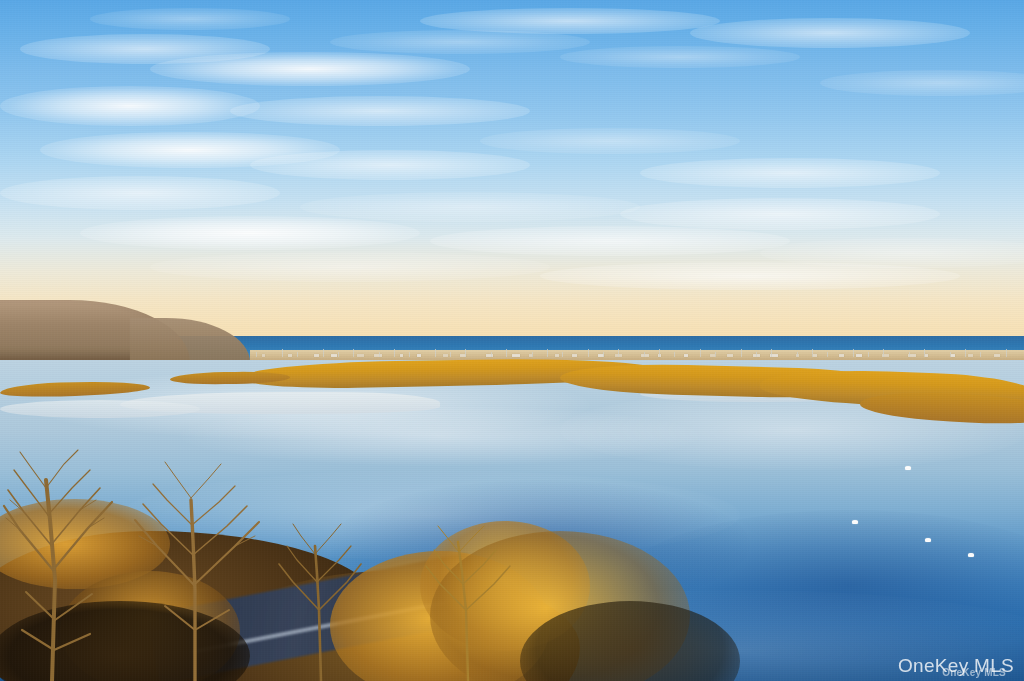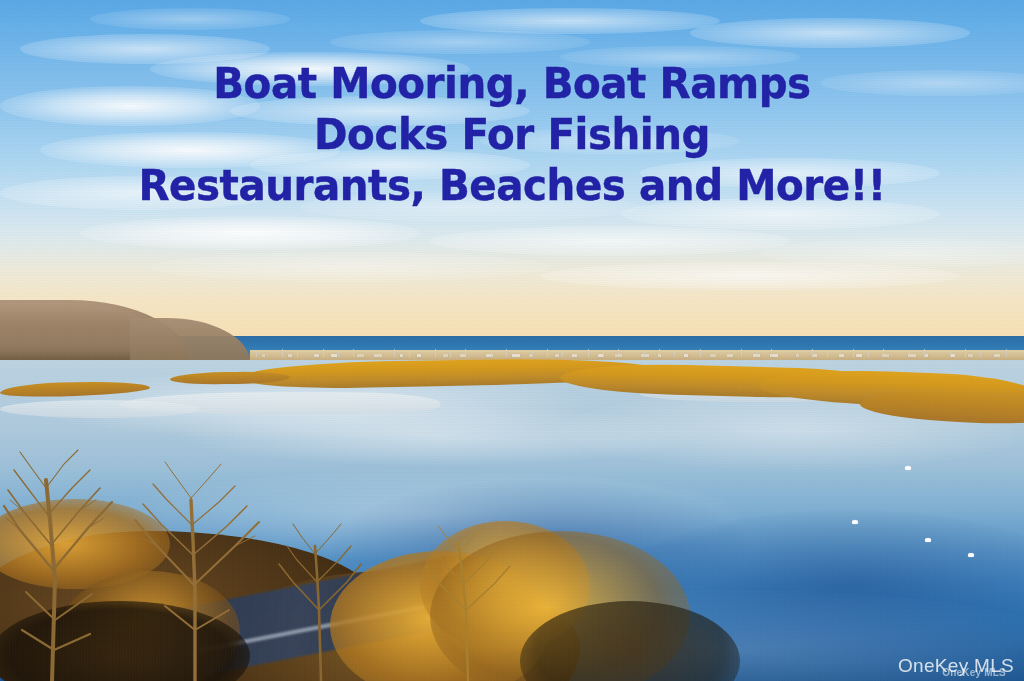--- a/index.html
+++ b/index.html
@@ -464,25 +464,20 @@
       <path d="M68 201 L66 130 L62 92 L58 62" stroke-width="2.4"></path>
       <path d="M66 130 L40 104 L26 86" stroke-width="1.5"></path>
       <path d="M66 130 L94 104 L110 86" stroke-width="1.5"></path>
       <path d="M63 104 L44 84 L34 70" stroke-width="1.2"></path>
       <path d="M63 104 L84 84 L96 70" stroke-width="1.2"></path>
       <path d="M59 72 L46 56 L38 46" stroke-width="1"></path>
       <path d="M59 72 L74 56 L84 46" stroke-width="1"></path>
     </g>
   </svg>
 
-  <div class="caption">
-    <span class="ln">Boat Mooring, Boat Ramps</span>
-    <span class="ln">Docks For Fishing</span>
-    <span class="ln">Restaurants, Beaches and More!!</span>
-  </div>
 
   <div class="watermark">
     <div class="wm-big">OneKey MLS</div>
     <div class="wm-small">OneKey MLS</div>
   </div>
 
   <div class="noise"></div>
 </div>
 
 </body></html>

